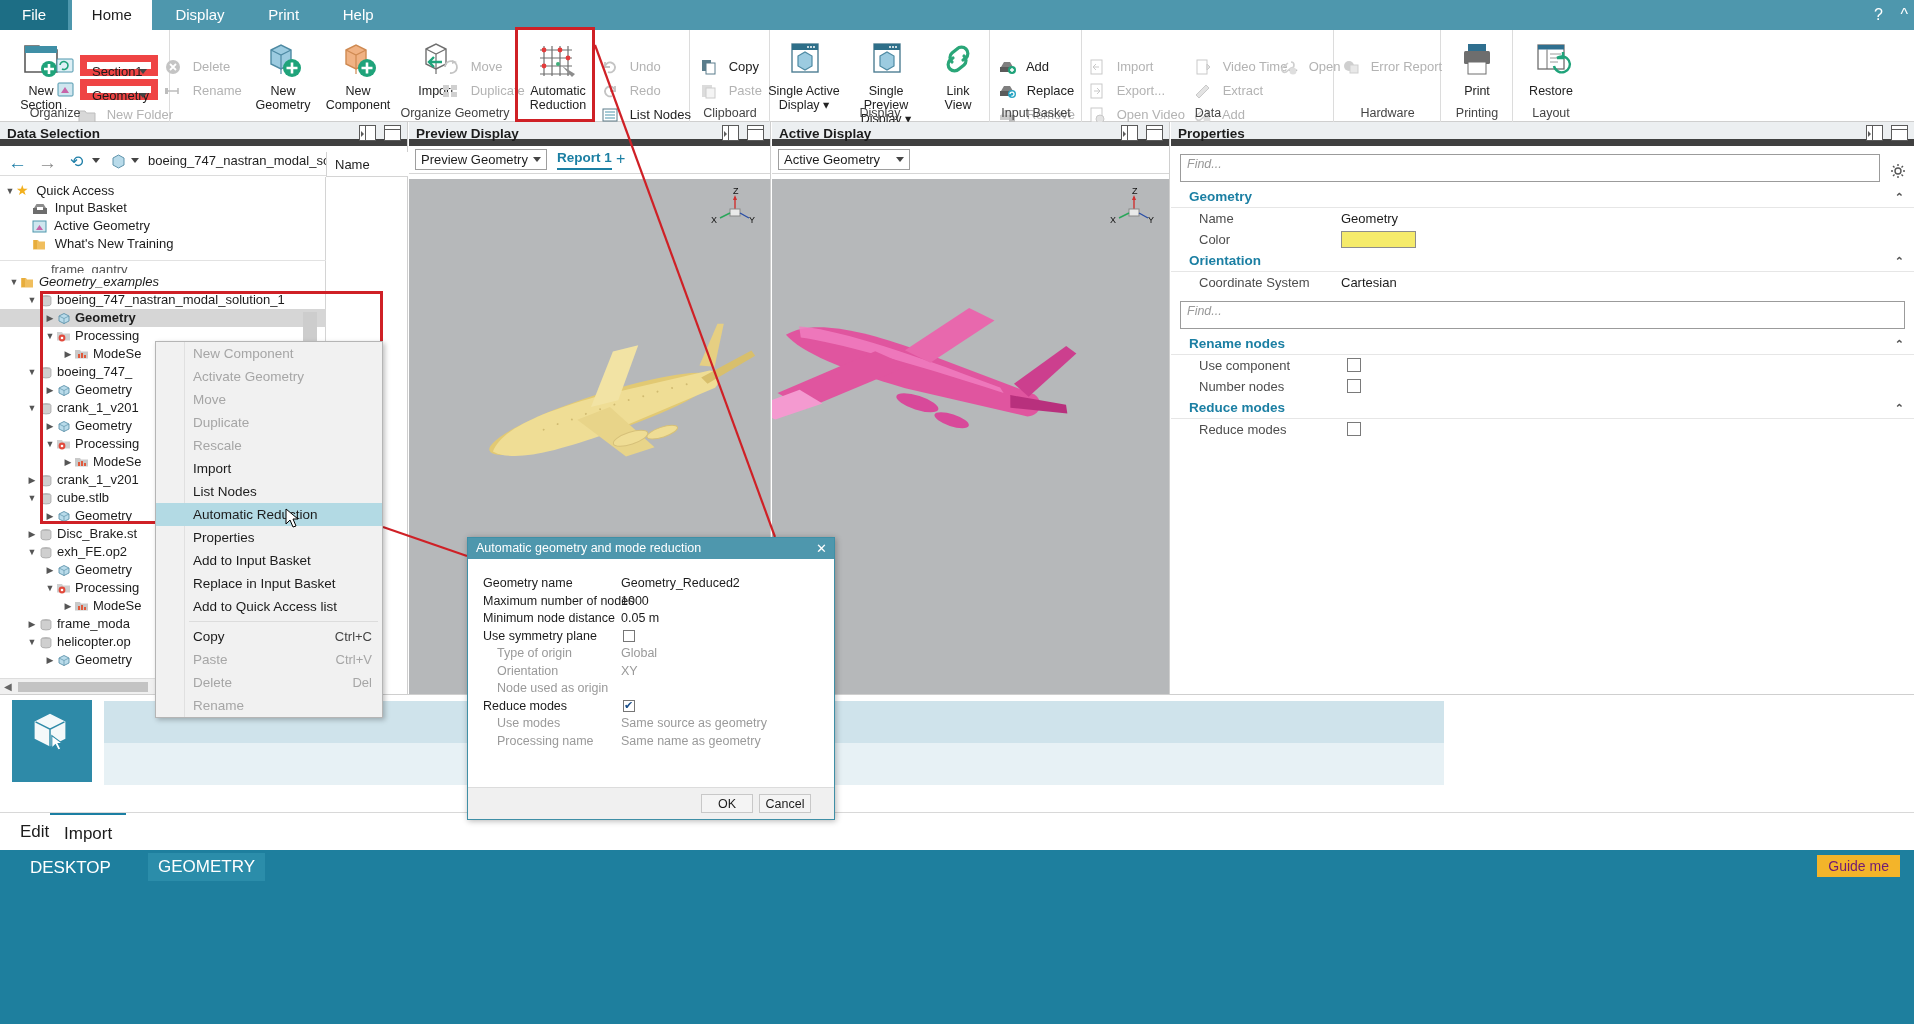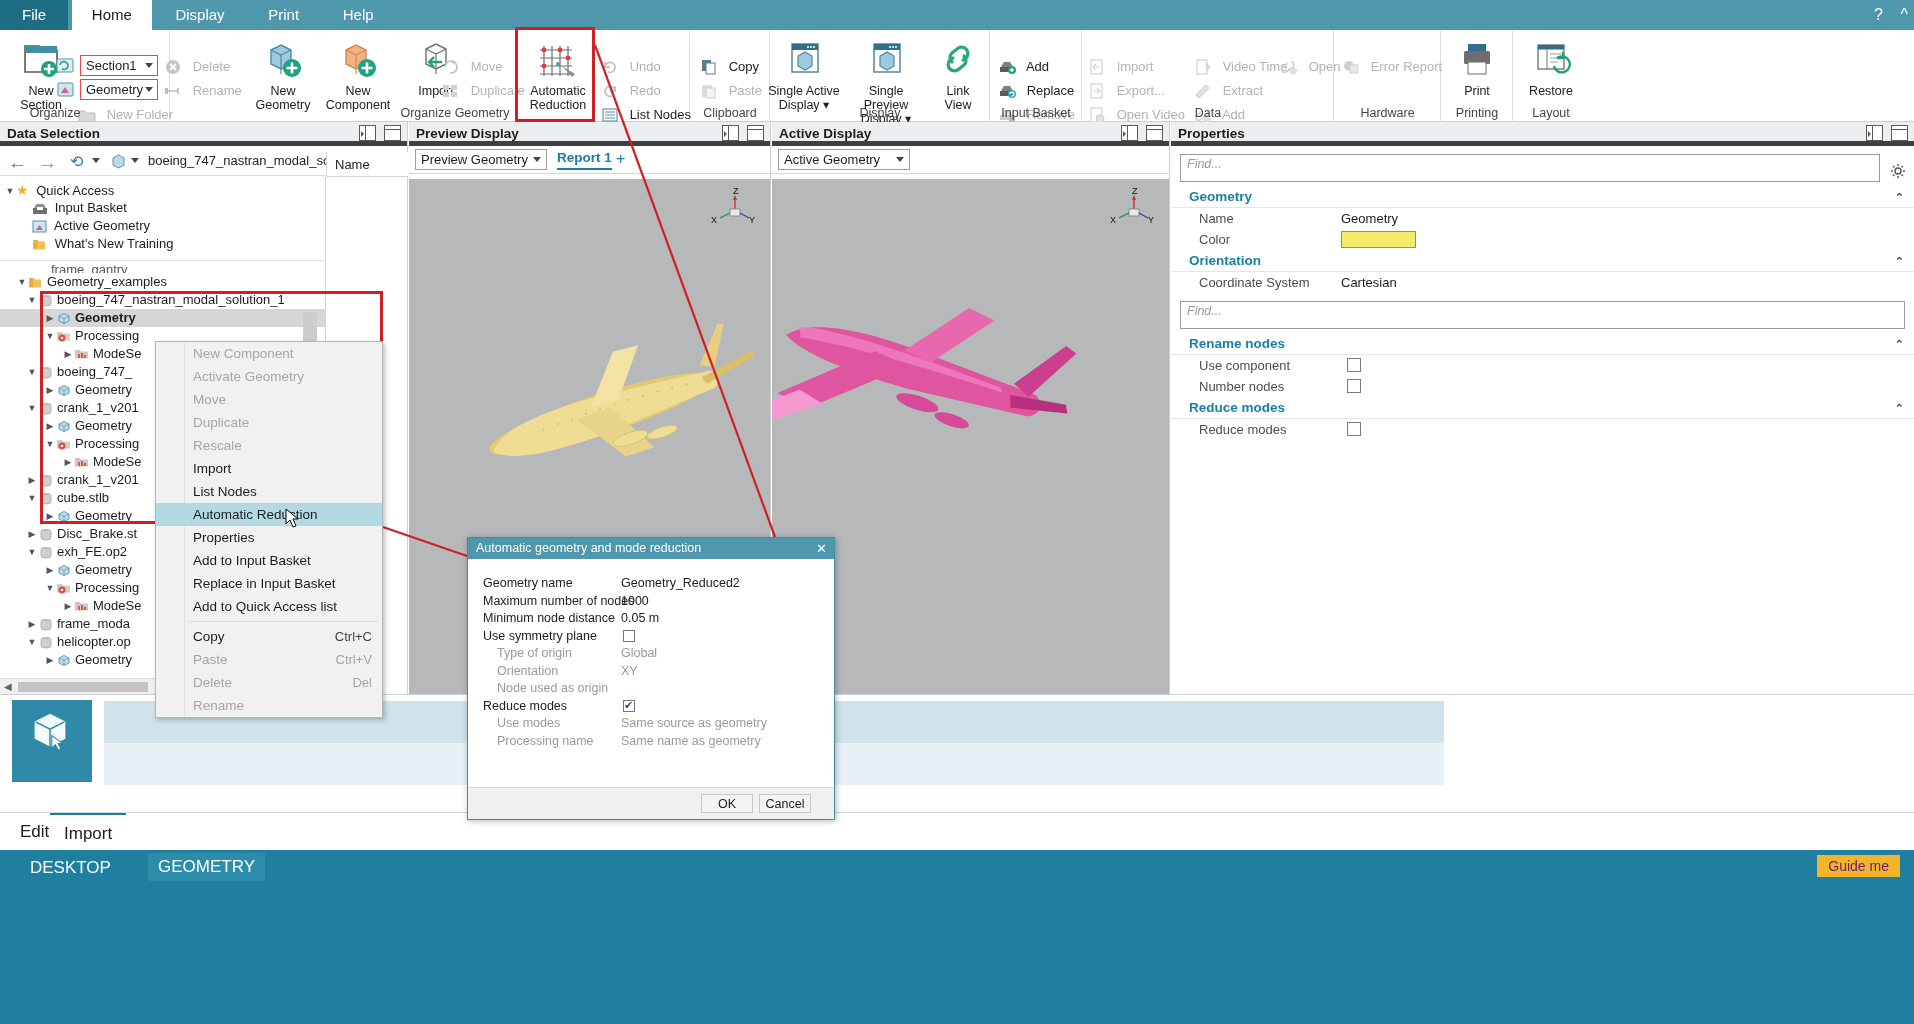--- a/index.html
+++ b/index.html
@@ -50,31 +50,31 @@
     font-size: 12.5px; line-height: 14px; color: #222;
   }
   .bigbtn .ic { display:block; height: 44px; margin-bottom: 2px; }
   .smbtn {
     position: absolute; height: 24px; line-height: 24px;
     font-size: 13px; color: #222; white-space: nowrap; cursor: default;
   }
   .smbtn .ic { display:inline-block; width: 20px; height: 20px; vertical-align: -5px; margin-right: 5px; }
   .dis { color: #b3b3b3; }
   .combo {
-    position: absolute; height: 21px; border: 1px solid #ef4444; background: #fff;
+    position: absolute; height: 21px; border: 7px solid #ef4444; background: #fff;
     font-size: 13px; line-height: 19px; padding-left: 5px; cursor: default;
   }
   .combo .arrow { position: absolute; right: 4px; top: 7px; border-left: 4px solid transparent;
      border-right: 4px solid transparent; border-top: 5px solid #444; }
   .redbox { position: absolute; border: 3px solid #cf2026; }
 
   
   .panel-header {
     height: 24px; line-height: 24px; font-weight: bold; font-size: 13.5px;
-    padding-left: 7px; background: #eceff1; border-bottom: 5px solid #404040;
+    padding-left: 7px; background: #eceff1; border-bottom: 7px solid #404040;
     position: relative;
   }
   .hdr-btns { position: absolute; right: 6px; top: 3px; }
   .hdr-btns .hb {
     display: inline-block; width: 17px; height: 16px; border: 1px solid #5a5a5a;
     margin-left: 4px; position: relative; background:#fff; cursor: default;
   }
   .hb.split:before { content:""; position:absolute; left:5px; top:0; bottom:0; width:1px; background:#5a5a5a; }
   .hb.split:after { content:""; position:absolute; left:1px; top:5px; border-left:3px solid #5a5a5a;
       border-top:3px solid transparent; border-bottom:3px solid transparent;}
@@ -629,21 +629,21 @@
                 <path d="M1 2 h5 l1 1.5 h6 v8 h-12z" fill="#f0be5d"></path>
                 <rect x="2" y="2" width="3" height="9" fill="#e7ad3c"></rect>
               </svg></span>
           <span>What's New Training</span>
         </div>
       </div>
       <div style="height:12px;overflow:hidden;">
         <div class="tnode" style="padding-left:32px; color:#555;"><span class="ti"></span>frame_gantry</div>
       </div>
       <div id="treelist">
-          <div class="tnode" style="padding-left: 16px;"><span class="tw">▼</span><span class="ti"><svg width="16" height="13" viewBox="0 0 16 13">
+          <div class="tnode" style="padding-left: 8px; font-style: italic;"><span class="tw">▼</span><span class="ti"><svg width="16" height="13" viewBox="0 0 16 13">
                 <path d="M1 2 h5 l1 1.5 h6 v8 h-12z" fill="#f0be5d"></path>
                 <rect x="2" y="2" width="3" height="9" fill="#e7ad3c"></rect>
               </svg></span><span>Geometry_examples</span></div>
           <div class="tnode" style="padding-left: 26px;"><span class="tw">▼</span><span class="ti"><svg width="16" height="13" viewBox="0 0 16 13">
                 <ellipse cx="8" cy="3" rx="5" ry="2" fill="#b8b8b8"></ellipse>
                 <path d="M3 3 v7 a5 2 0 0 0 10 0 v-7" fill="#cfcfcf" stroke="#a0a0a0" stroke-width="0.7"></path>
               </svg></span><span>boeing_747_nastran_modal_solution_1</span></div>
           <div class="tnode" style="padding-left: 44px; background: rgb(214, 214, 214);"><span class="tw">▶</span><span class="ti"><svg width="16" height="13" viewBox="0 0 16 13">
                 <path d="M3 4 l5-2.5 5 2.5 v5 l-5 2.5 -5-2.5z" fill="#b9dbea" stroke="#5e93ab" stroke-width="0.9"></path>
                 <path d="M3 4 l5 2.5 5-2.5 M8 6.5 v5.5" stroke="#5e93ab" stroke-width="0.7" fill="none"></path>

